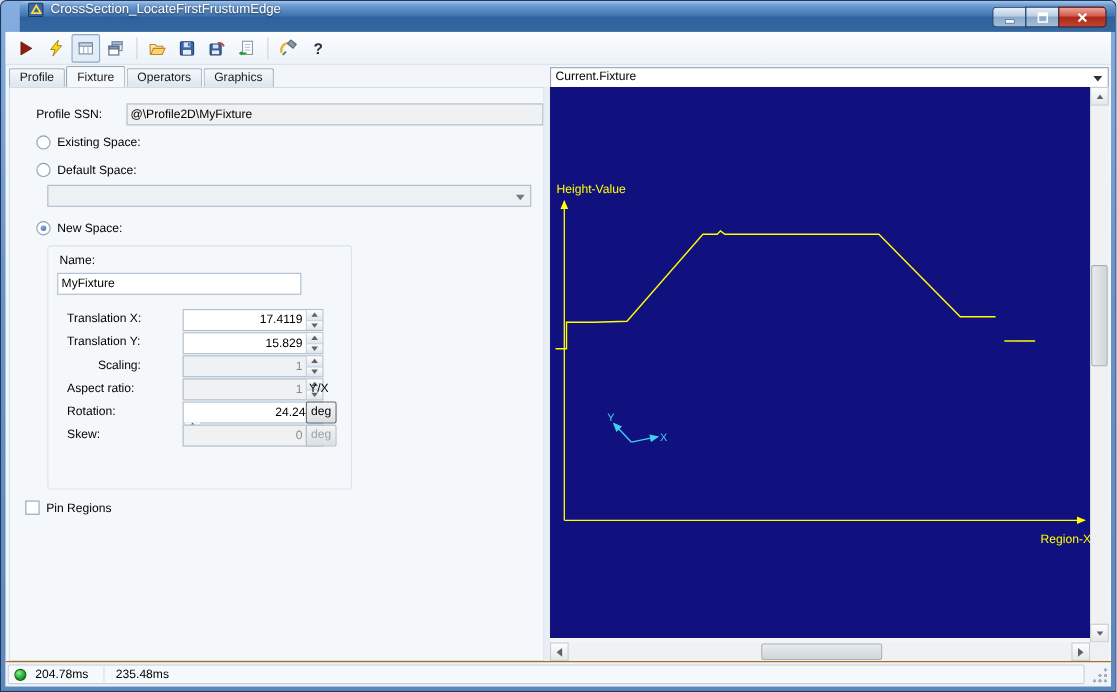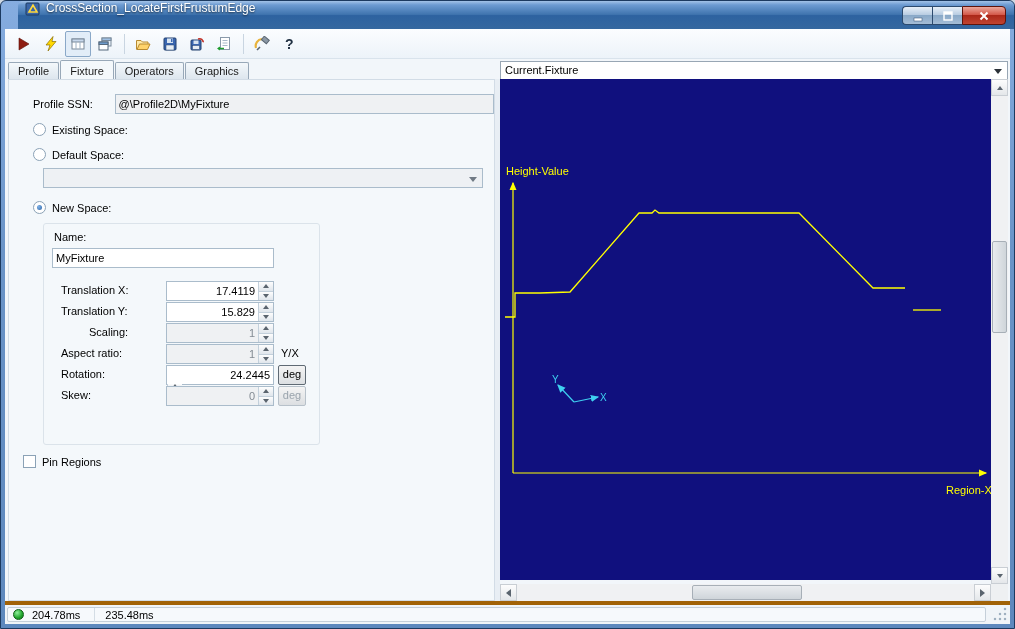--- a/index.html
+++ b/index.html
@@ -61,21 +61,21 @@
   .combo-existing { margin:7px 0 0 34px; width:440px; }
   .combo-arrow { position:absolute; right:5px; top:8px; width:0; height:0;
     border-left:4px solid transparent; border-right:4px solid transparent; border-top:5px solid #707a84; }
   .combo-text { line-height:18px; padding-left:4px; }
 
   .groupbox { position:relative; margin:9px 0 0 34px; width:277px; height:222px;
     border:1px solid #dbe3ea; border-radius:3px; }
   .gb-name-label { position:absolute; left:10px; top:7px; }
   .gb-name-input { position:absolute; left:8px; top:24px; width:222px; }
   .frow-label { position:absolute; left:17px;text-align:center; }
-  .spin-box { position:absolute; left:122px; width:108px; height:20px; border:1px solid #aabccb; background:#fff; display:flex;justify-content:space-between; }
+  .spin-box { position:absolute; left:122px; width:128px; height:20px; border:1px solid #aabccb; background:#fff; display:flex;justify-content:space-between; }
   .spin-box.disabled { background:#eff1f3; }
   .spin-box.disabled .spin-value { color:#838b93; }
   .spin-value { flex:1; text-align:right; line-height:18px; padding-right:3px; }
   .spin-btns { width:15px; border-left:1px solid #c3d0db; display:flex; flex-direction:column; }
   .spin-btn { flex:1; background:linear-gradient(180deg,#fdfdfd,#e0e6ec); display:flex; align-items:center; justify-content:center; }
   .spin-btn + .spin-btn { border-top:1px solid #c3d0db; }
   .tri-up { width:0; height:0; border-left:3px solid transparent; border-right:3px solid transparent; border-bottom:4px solid #5a646e; }
   .tri-down { width:0; height:0; border-left:3px solid transparent; border-right:3px solid transparent; border-top:4px solid #5a646e; }
   .suffix-label { position:absolute; left:237px; }
   .deg-btn { position:absolute; left:234px; width:28px; height:20px; text-align:center;
@@ -109,21 +109,21 @@
   .h-scroll .sb-btn.left { left:0; top:0; }
   .h-scroll .sb-btn.right { right:0; top:0; }
   .sb-thumb { position:absolute; background:linear-gradient(90deg,#e9ecef,#cfd5da); border:1px solid #a7afb7; border-radius:2px; }
   .v-thumb { left:1px; width:15px; top:162px; height:92px; }
   .h-thumb { top:1px; height:15px; left:192px; width:110px; background:linear-gradient(180deg,#e9ecef,#cfd5da); }
   .sb-corner { position:absolute; right:0; bottom:0; width:17px; height:17px; background:#eef0f2; }
   .tri-l { width:0;height:0;border-top:4px solid transparent;border-bottom:4px solid transparent;border-right:5px solid #5a646e; }
   .tri-r { width:0;height:0;border-top:4px solid transparent;border-bottom:4px solid transparent;border-left:5px solid #5a646e; }
 
   
-  .statusbar { position:absolute; left:0; right:0; bottom:0; height:23px; background:#f0f4f8; border-top:4px solid #a16207; }
+  .statusbar { position:absolute; left:0; right:0; bottom:0; height:23px; background:#f0f4f8; border-top:1px solid #a16207; }
   .status-field { position:absolute; left:2px; right:24px; top:2px; bottom:2px; border:1px solid #c5cfd9; border-radius:2px;
     background:#f6f9fc; display:flex; align-items:center; }
   .status-led { width:11px; height:11px; border-radius:50%; margin:0 8px 0 5px;
     background:radial-gradient(circle at 35% 30%, #8ef09a, #1fa32b 60%, #11741b); border:1px solid #0d5e15; }
   .status-time { margin-right:14px; }
   .status-sep { width:1px; height:14px; background:#d4dde5; margin-right:10px; }
   .resize-grip { position:absolute; right:3px; bottom:3px; width:14px; height:14px;
     background:
       radial-gradient(circle at 12px 12px, #9fb0c0 1.4px, transparent 1.6px),
       radial-gradient(circle at 12px 7px,  #9fb0c0 1.4px, transparent 1.6px),

